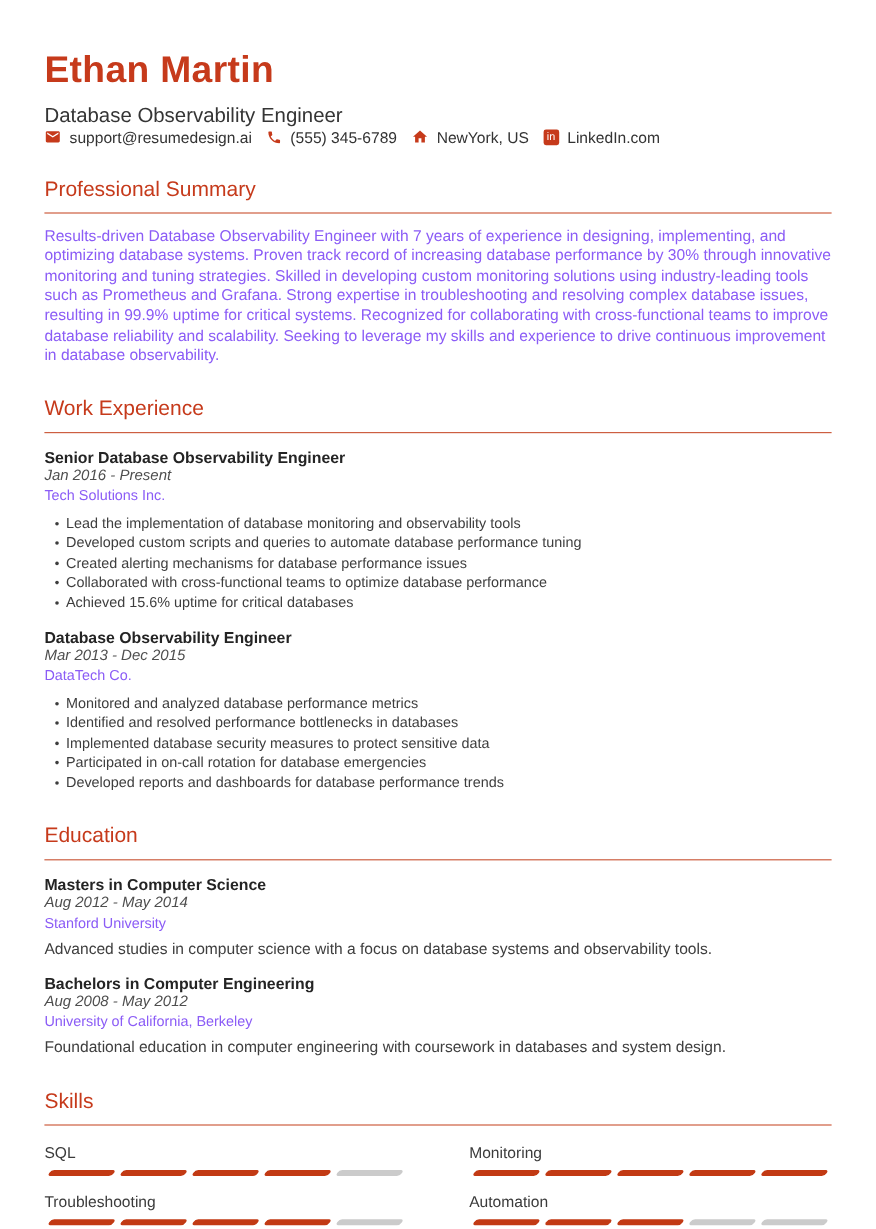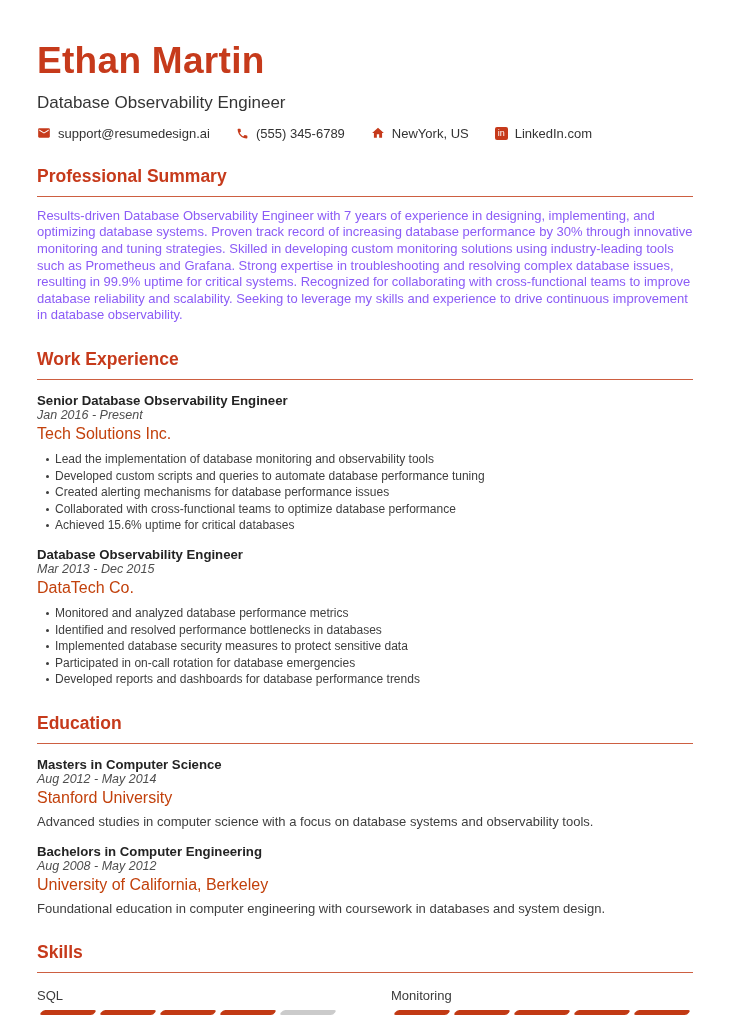--- a/index.html
+++ b/index.html
@@ -8,39 +8,39 @@
     --text:#3d3d3d;
   }
   *{box-sizing:border-box;}
   html,body{margin:0;padding:0;}
   body{
     width:730px;height:1024px;overflow:hidden;background:#ffffff;
     font-family:"Liberation Sans", sans-serif;color:var(--text);
   }
   .page{position:relative;width:730px;height:1024px;padding:0 37px;}
   
-  .name{margin:42px 0 12px;font-size:37px;line-height:1.05;font-weight:700;color:var(--accent);letter-spacing:.3px;}
+  .name{margin:42px 0 12px;font-size:31px;line-height:1.05;font-weight:700;color:var(--accent);letter-spacing:.3px;}
   .subtitle{margin-top:7px;font-size:17px;color:#353535;}
-  .contacts{margin-top:13px;display:flex;align-items:flex-start;gap:26px;font-size:13px;color:#333;}
+  .contacts{display:flex;align-items:flex-start;gap:12px;font-size:13px;color:#333;}
   .contact{display:flex;align-items:center;gap:7px;}
   .icon{display:flex;align-items:center;}
   .icon svg{display:block;fill:var(--accent);}
   .li-badge{width:13px;height:13px;border-radius:2px;background:var(--accent);color:#fff;
     font-size:9px;font-weight:400;display:flex;align-items:center;justify-content:center;line-height:1;}
   
   section{margin-top:25px;}
-  h2{margin:0;font-size:17.5px;font-weight:700;color:var(--accent);
+  h2{margin:0;font-size:17.5px;font-weight:400;color:var(--accent);
      padding-bottom:9px;border-bottom:1px solid var(--rule);}
   .summary-text{margin:11px 0 0;font-size:13px;line-height:16.6px;color:#8b5cf6;}
   
   .entry{margin-top:13px;}
   .entry-head{display:flex;justify-content:space-between;align-items:baseline;flex-direction:column;}
   .entry-title{font-weight:700;font-size:13.2px;color:#242424;}
   .entry-dates{font-style:italic;font-size:12.5px;color:#4e4e4e;white-space:nowrap;}
-  .entry-company{font-size:16px;margin-top:3px;color:#c2410c;}
+  .entry-company{font-size:12px;margin-top:3px;color:#8b5cf6;}
   ul.bullets{margin:8px 0 0;padding:0;list-style:none;}
   .bullets li{position:relative;padding-left:18px;font-size:12px;line-height:16.6px;color:#3e3e3e;}
   .bullets li::before{content:"";position:absolute;left:9px;top:7px;width:3px;height:3px;border-radius:50%;background:#3d3d3d;}
   .edu-desc{margin:7px 0 0;font-size:13px;line-height:16.6px;color:#3e3e3e;}
   
   .skills-cols{display:flex;gap:52px;margin-top:1px;align-items:flex-end;}
   .skills-col{flex:1;min-width:0;}
   .skill-row{margin-top:14px;}
   .skill-name{font-size:13px;color:#3b3b3b;}
   .skill-bar{display:flex;gap:6px;margin-top:7px;padding:0 4px;}

